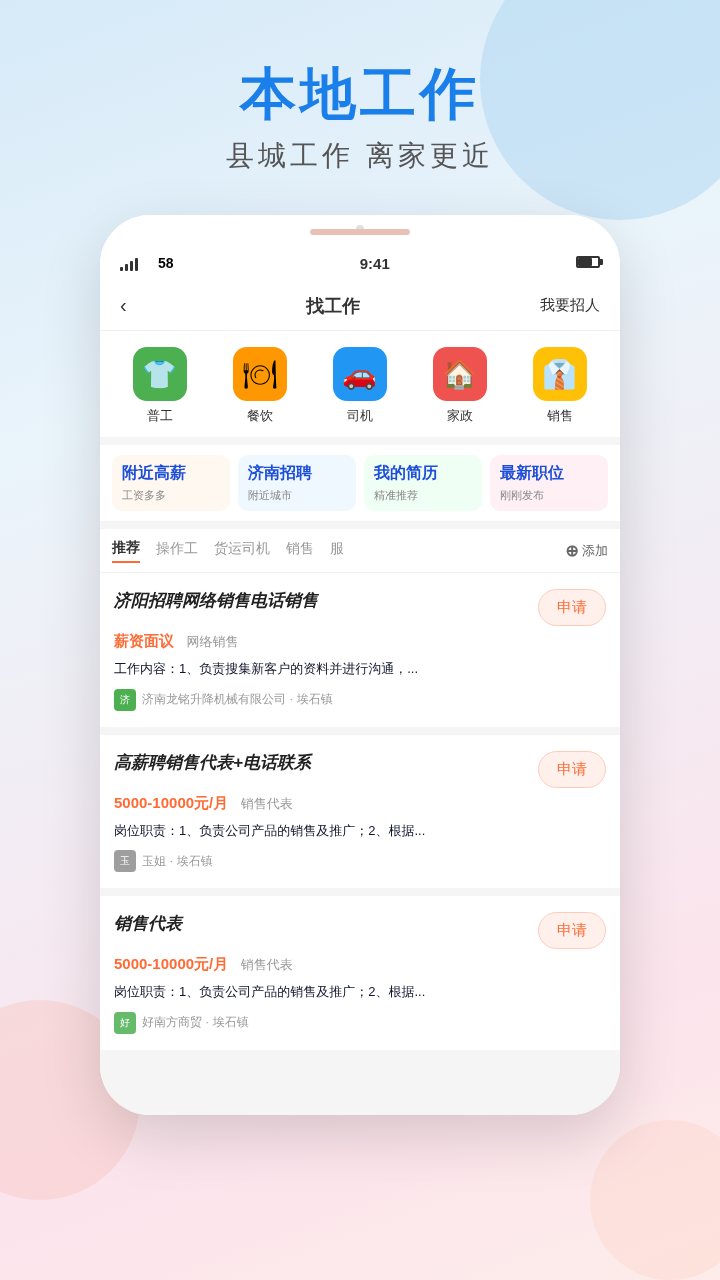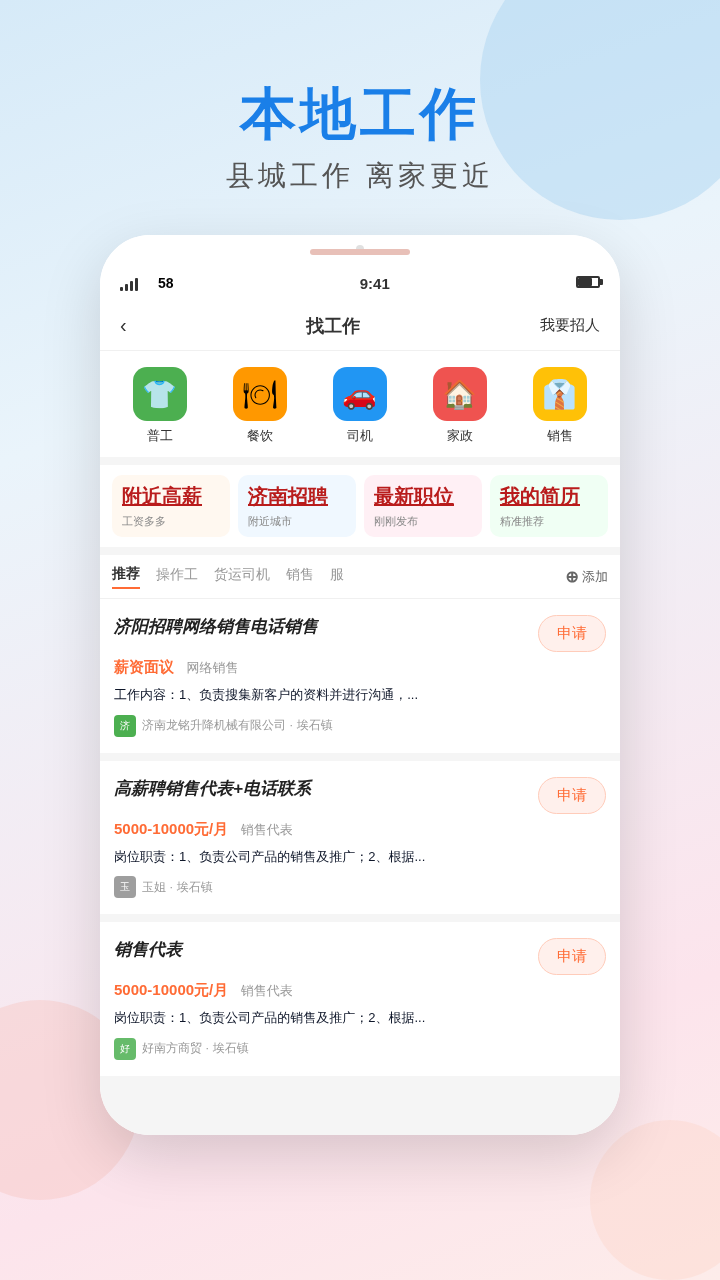--- a/index.html
+++ b/index.html
@@ -43,21 +43,21 @@
       border-radius: 50%;
       background: rgba(253, 212, 200, 0.4);
       z-index: 0;
     }
 
     
     .header-area {
       position: relative;
       z-index: 1;
       text-align: center;
-      padding-top: 80px;
+      padding-top: 60px;
       padding-bottom: 20px;
     }
     .main-title {
       font-size: 56px;
       font-weight: 900;
       color: #1a7fe8;
       letter-spacing: 4px;
       line-height: 1.2;
     }
     .sub-title {
@@ -237,24 +237,23 @@
     .quick-card {
       flex: 1;
       background: #f8f8f8;
       border-radius: 10px;
       padding: 8px 10px;
       cursor: pointer;
       position: relative;
       overflow: hidden;
     }
     .quick-card-title {
-      font-size: 20px;
+      font-size: 16px;
       font-weight: 600;
-      color: #b91c1c;
-      text-decoration: underline;
+      color: #1d4ed8;
     }
     .quick-card-sub {
       font-size: 11px;
       color: #888;
       margin-top: 4px;
     }
 
     
     .tab-section {
       background: #fff;
@@ -443,27 +442,27 @@
 
     <div class="quick-access" id="quick-section">
         <div class="quick-card" style="background: rgb(255, 248, 240);">
     <div class="quick-card-title">附近高薪</div>
     <div class="quick-card-sub">工资多多</div>
   </div>
         <div class="quick-card" style="background: rgb(240, 248, 255);">
     <div class="quick-card-title">济南招聘</div>
     <div class="quick-card-sub">附近城市</div>
   </div>
+        <div class="quick-card" style="background: rgb(240, 255, 244);">
+    <div class="quick-card-title">我的简历</div>
+    <div class="quick-card-sub">精准推荐</div>
+  </div>
         <div class="quick-card" style="background: rgb(255, 240, 245);">
     <div class="quick-card-title">最新职位</div>
     <div class="quick-card-sub">刚刚发布</div>
-  </div>
-        <div class="quick-card" style="background: rgb(240, 255, 244);">
-    <div class="quick-card-title">我的简历</div>
-    <div class="quick-card-sub">精准推荐</div>
   </div>
       </div>
 
     <div class="tab-section" id="tab-section">
         <div class="tab-item active">推荐</div>
         <div class="tab-item">操作工</div>
         <div class="tab-item">货运司机</div>
         <div class="tab-item">销售</div>
         <div class="tab-item">服</div>
         <div class="tab-add">

